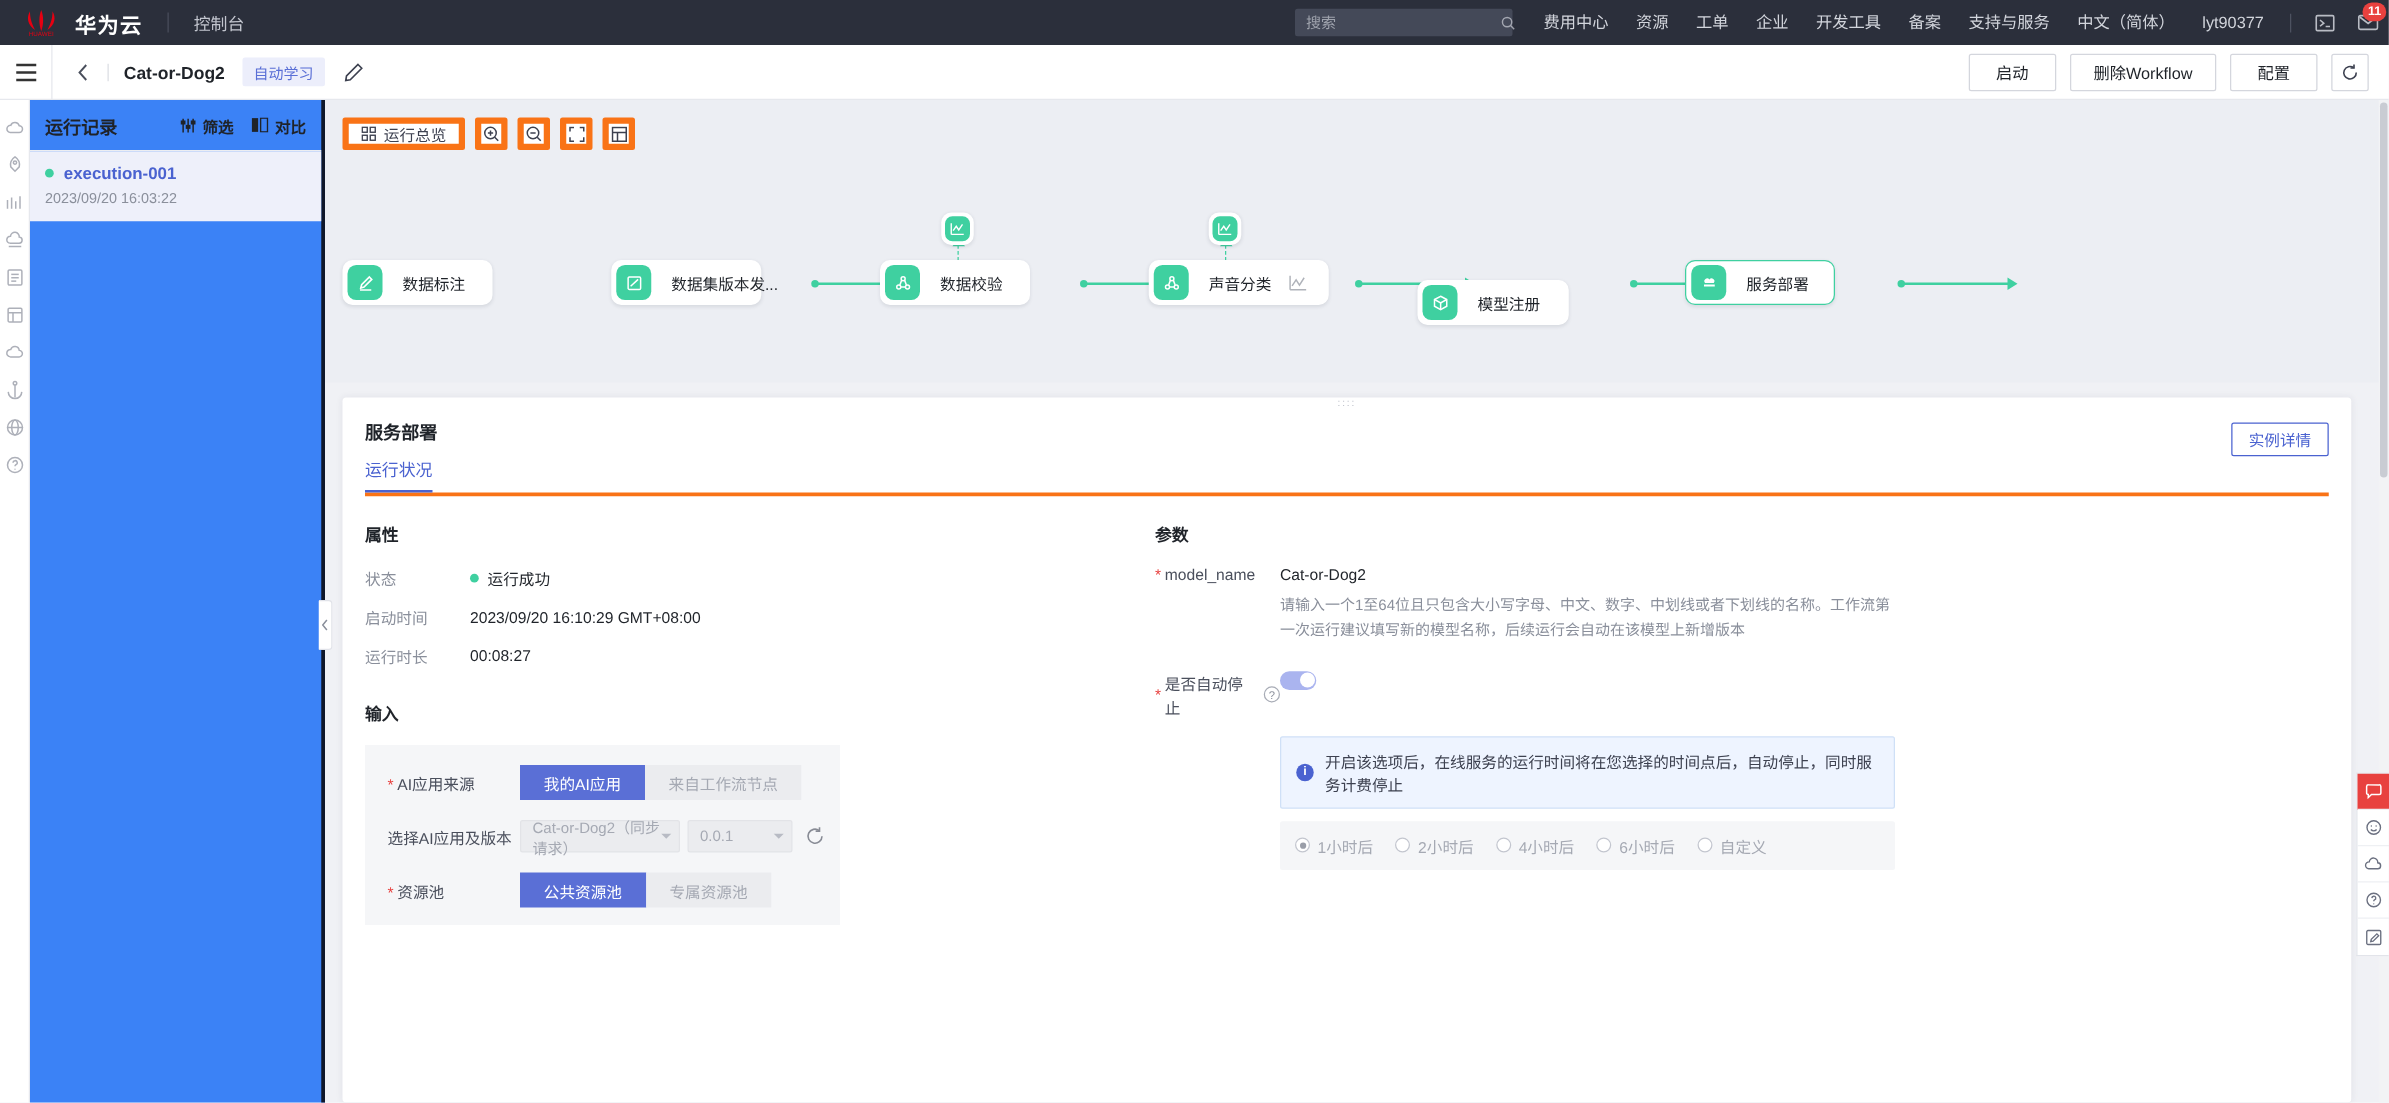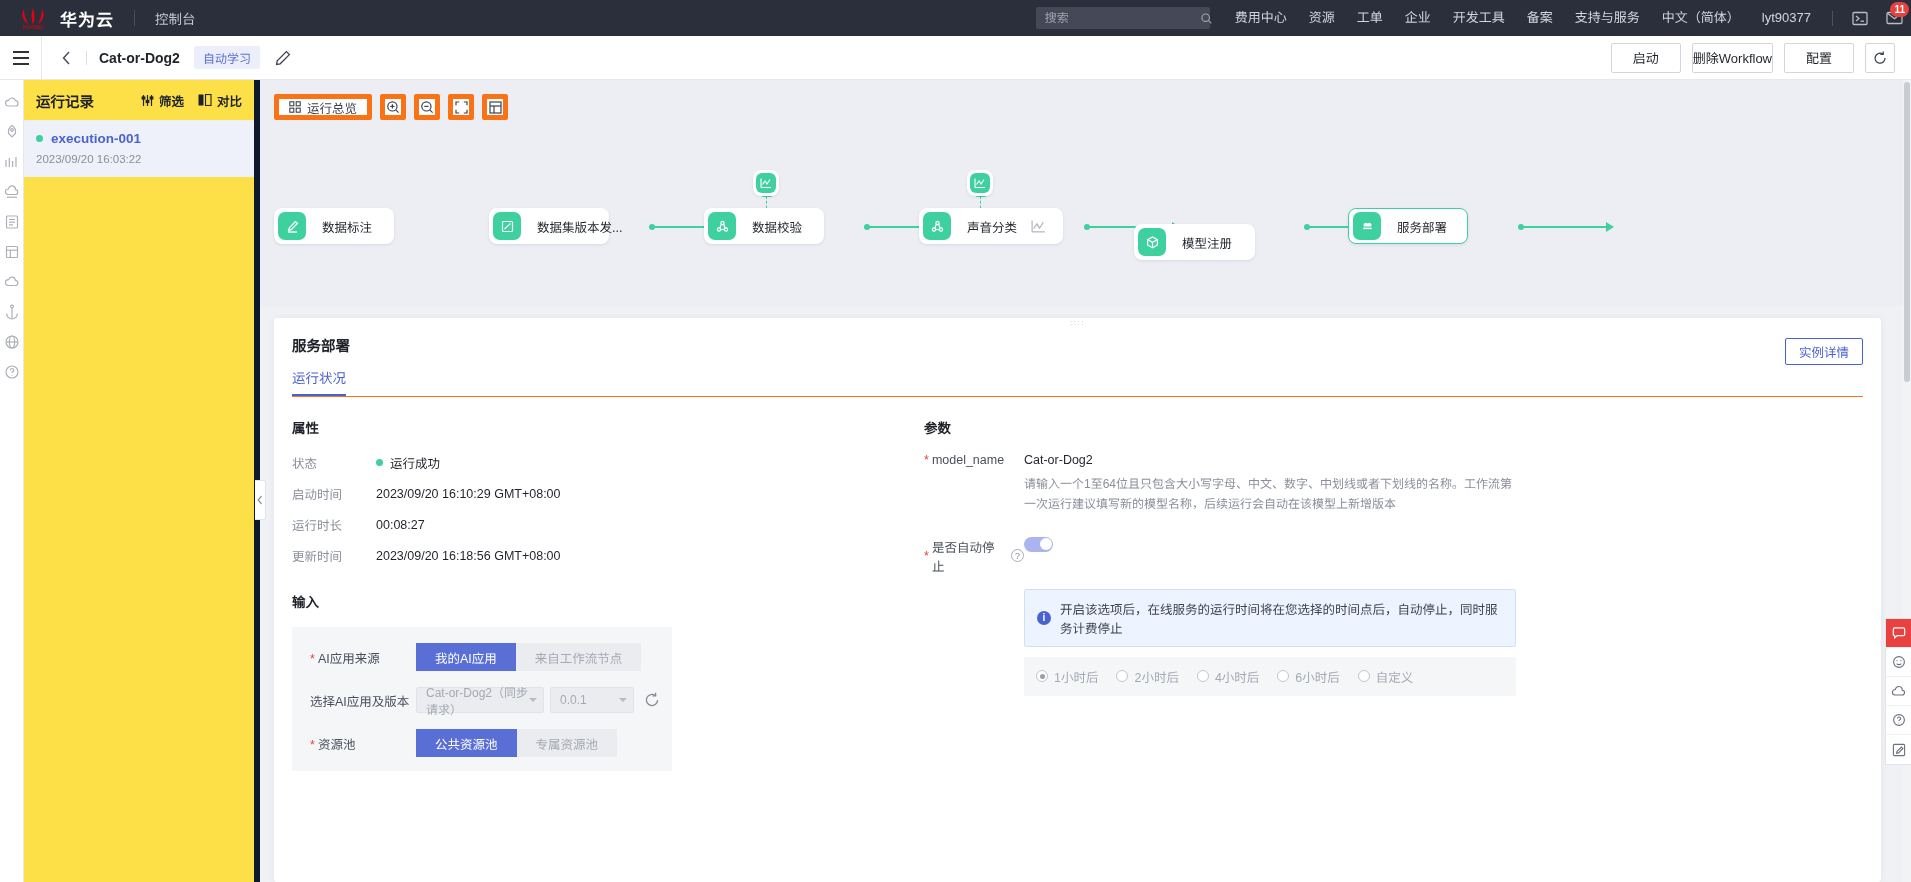--- a/index.html
+++ b/index.html
@@ -59,37 +59,37 @@
   .tagchip {
     margin-left: 14px; background: #eceefb; color: #5a6fd6; font-size: 12px;
     padding: 3px 9px; border-radius: 2px;
   }
   .editicon { margin-left: 14px; width: 18px; height: 18px; cursor: pointer; }
 
   .subbar-right { margin-left: auto; display: flex; align-items: center; padding-right: 16px; gap: 11px; }
   .btn {
     height: 30px; min-width: 70px; border: 1px solid #d4d6dd; background: #fff;
     font-size: 13px; color: #1f2329; border-radius: 2px; cursor: pointer;
-    display: flex; align-items: center; justify-content: center; padding: 0 0;
+    display: flex; align-items: center; justify-content: center; padding: 0 18px;
     font-family: inherit; white-space: nowrap;
   }
   .btn.sq { min-width: 30px; width: 30px; padding: 0; }
 
   
   .rail {
     position: absolute; top: 80px; left: 0; width: 24px; bottom: 0;
     background: #fff; border-right: 1px solid #e6e8ed;
     display: flex; flex-direction: column; align-items: center; padding-top: 14px; gap: 14px;
   }
   .rail-ic { width: 16px; height: 16px; opacity: .55; cursor: pointer; }
 
   
   .runpanel {
     position: absolute; top: 80px; left: 24px; width: 236px; bottom: 0;
-    background: #fde047; border-right: 6px solid #0f172a;
+    background: #3b82f6; border-right: 3px solid #0f172a;
   }
   .runhead {
     height: 41px; display: flex; align-items: center; padding: 0 12px;
     border-bottom: 1px solid #eceef2;
   }
   .runtitle { font-size: 14.5px; font-weight: 700; color: #1f2329; }
   .runhead-acts { margin-left: auto; display: flex; align-items: center; gap: 14px; }
   .ha { display: flex; align-items: center; gap: 5px; font-size: 12.5px; color: #1f2329; cursor: pointer; font-weight: 600; }
   .runitem {
     padding: 10px 12px 12px 12px; background: #eef0fa; cursor: pointer;
@@ -156,21 +156,21 @@
   
   .detail {
     position: absolute; top: 238px; left: 14px; right: 30px; bottom: 0;
     background: #fff; border-radius: 3px; box-shadow: 0 0 6px rgba(40,45,70,.07);
     overflow: hidden;
   }
   .grip { height: 10px; display: flex; align-items: center; justify-content: center; cursor: ns-resize; }
   .grip span { letter-spacing: 1.5px; color: #b9bcc6; font-size: 8px; line-height: 8px; }
   .detail-body { padding: 0 18px; height: 100%; overflow: hidden; position: relative; }
   .detail-title { font-size: 14.5px; font-weight: 700; color: #1f2329; margin: 6px 0 12px 0; }
-  .tabrow { border-bottom: 1px solid #f97316; display: flex; align-items: flex-end; height: 30px; }
+  .tabrow { border-bottom: 3px solid #f97316; display: flex; align-items: flex-end; height: 30px; }
   .tab { font-size: 13.5px; color: #4a62d0; padding-bottom: 7px; border-bottom: 2px solid #4a62d0; cursor: pointer; }
   .detail-btn {
     position: absolute; right: 18px; top: 10px; height: 27px; padding: 0 13px;
     border: 1px solid #4a62d0; color: #4a62d0; background: #fff; font-size: 12.5px;
     border-radius: 2px; cursor: pointer; font-family: inherit;
   }
 
   .cols { display: flex; margin-top: 20px; }
   .colL { width: 620px; flex: 0 0 auto; }
   .colR { flex: 1; padding-left: 12px; }
@@ -575,24 +575,20 @@
               <span>运行成功</span>
             </div>
           </div>
           <div class="kv">
             <div class="k">启动时间</div>
             <div class="v">2023/09/20 16:10:29 GMT+08:00</div>
           </div>
           <div class="kv">
             <div class="k">运行时长</div>
             <div class="v">00:08:27</div>
-          </div>
-          <div class="kv">
-            <div class="k">更新时间</div>
-            <div class="v">2023/09/20 16:18:56 GMT+08:00</div>
           </div>
 
           <div class="sec-title" style="margin-top:26px;">输入</div>
 
           <div class="formcard">
             <div class="f-row">
               <div class="f-label">
                 <span class="req">*</span><span>AI应用来源</span>
               </div>
               <div class="seg">

